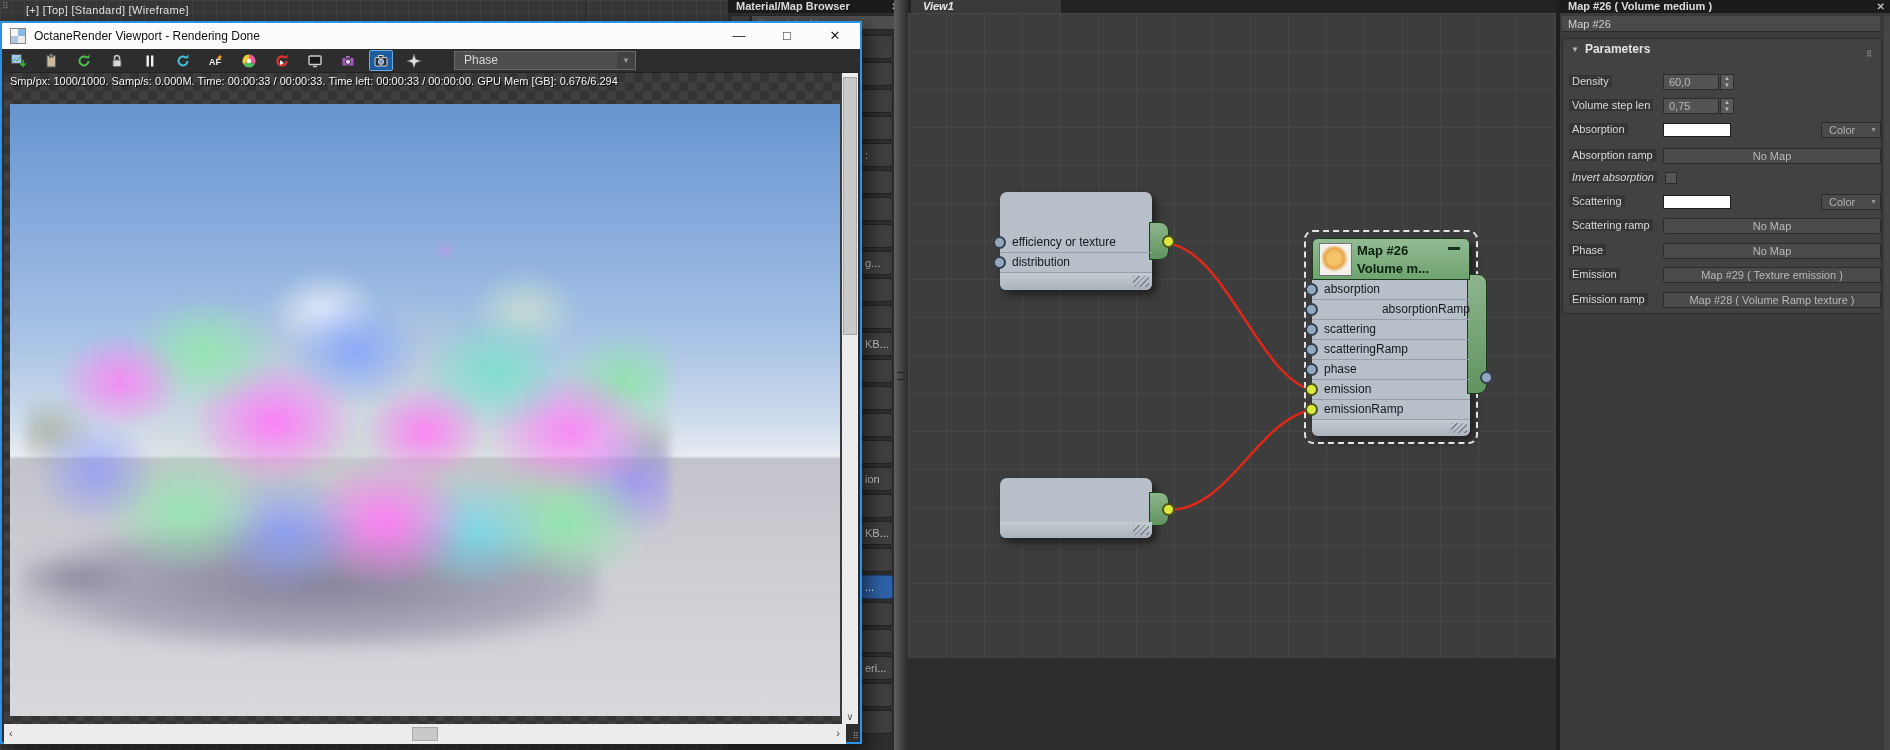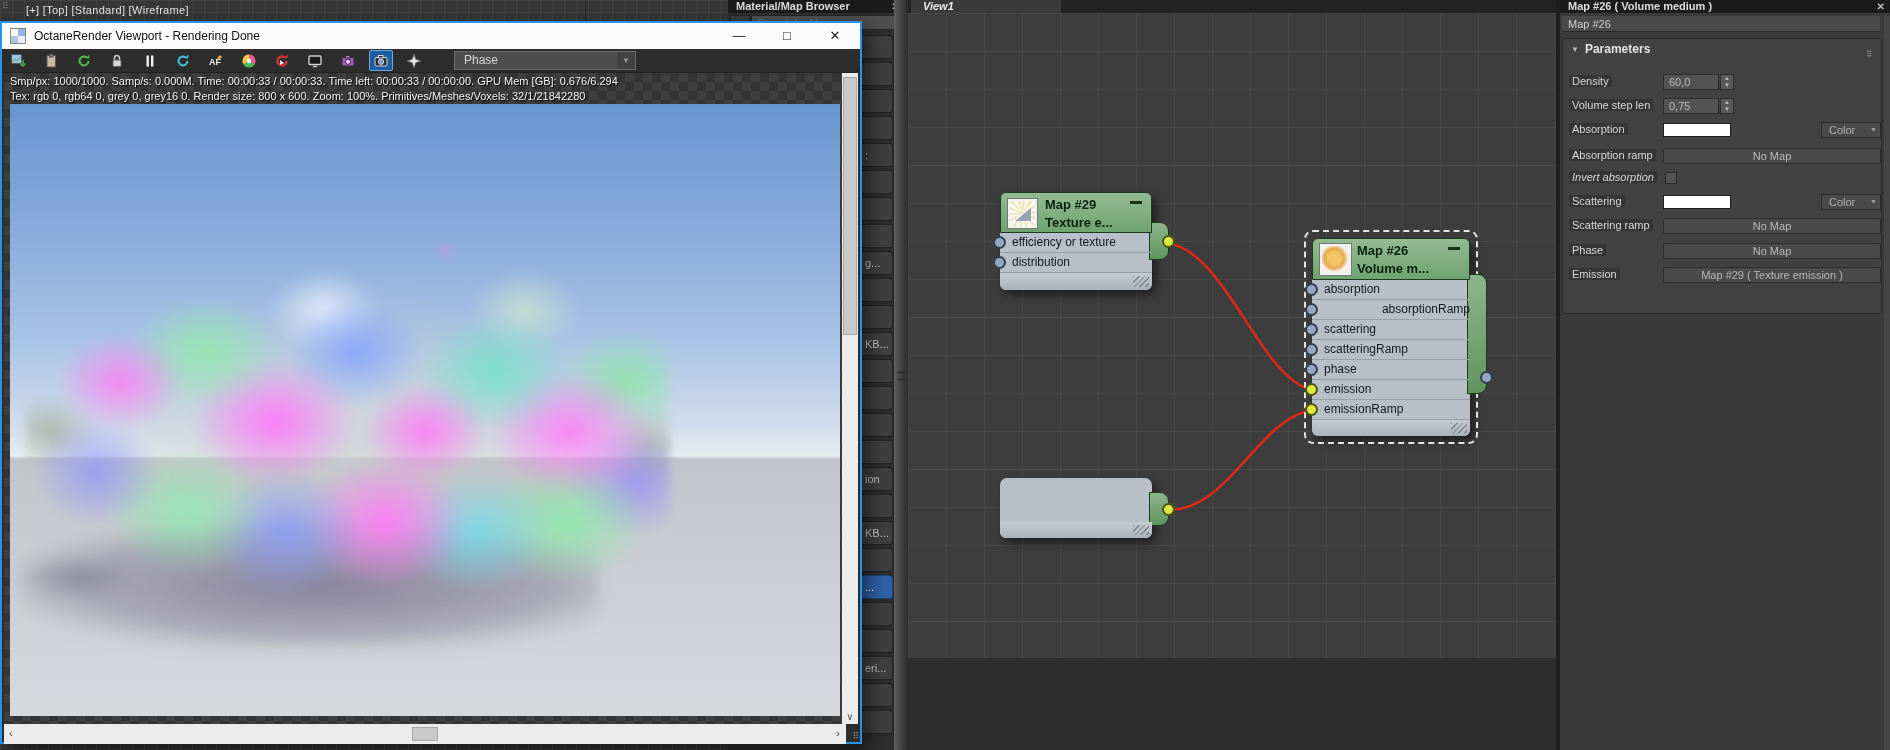--- a/index.html
+++ b/index.html
@@ -236,25 +236,20 @@
 
       <svg class="wires" width="648" height="737">
         <path d="M259 230 C318 238 350 362 403 377" stroke="#e02818" stroke-width="2.5" fill="none"></path>
         <path d="M258 497 C320 500 348 408 403 397" stroke="#e02818" stroke-width="2.5" fill="none"></path>
       </svg>
 
       <div class="node" style="left:92px;top:179px;width:152px;height:98px;">
         <div class="outtab" style="top:30px;height:38px;">
           <span class="sock yellow" style="top:12px;"></span>
         </div>
-        <div class="nhead green" style="height:41px;">
-          <span class="thumb t29"></span>
-          <span class="ntitle"><span>Map #29</span><br><span>Texture e...</span></span>
-          <span class="nmin"></span>
-        </div>
         <div class="nrow" style="top:41px;"><span>efficiency or texture</span></div>
         <div class="nrow" style="top:61px;"><span>distribution</span></div>
         <span class="sock" style="top:44px;"></span>
         <span class="sock" style="top:64px;"></span>
         <div class="nfoot" style="top:81px;height:17px;"></div>
       </div>
 
       <div class="node" style="left:92px;top:465px;width:152px;height:60px;">
         <div class="outtab" style="top:14px;height:34px;">
           <span class="sock yellow" style="top:10px;"></span>
@@ -385,21 +380,20 @@
           </svg>
         </span>
       <span class="combo">
         <span>Phase</span>
         <span class="arr">▼</span>
       </span>
     </div>
 
     <div class="client">
       <div class="stats" style="top:2px;">Smp/px: 1000/1000.   Samp/s: 0.000M.   Time: 00:00:33 / 00:00:33.   Time left: 00:00:33 / 00:00:00.   GPU Mem [GB]: 0.676/6.294</div>
-      <div class="stats" style="top:17px;">Tex: rgb 0, rgb64 0, grey 0, grey16 0.   Render size: 800 x 600.   Zoom: 100%.   Primitives/Meshes/Voxels: 32/1/21842280</div>
       <div class="render">
         <div class="cloud-shadow"></div>
         <div class="cloud"></div>
       </div>
     </div>
 
     <div class="vscroll">
       <div class="vthumb"></div>
       <div class="varrow">∨</div>
     </div>
@@ -457,17 +451,21 @@
         <span class="pbtn">No Map</span>
       </div>
       <div class="prow" style="top:203px;">
         <span class="plabel">Phase</span>
         <span class="pbtn">No Map</span>
       </div>
       <div class="prow" style="top:227px;">
         <span class="plabel">Emission</span>
         <span class="pbtn">Map #29  ( Texture emission )</span>
       </div>
+      <div class="prow" style="top:252px;">
+        <span class="plabel">Emission ramp</span>
+        <span class="pbtn">Map #28  ( Volume Ramp texture )</span>
+      </div>
     </div>
     <div class="pscroll"></div>
   </div>
 
 </div>
 
 </body></html>

